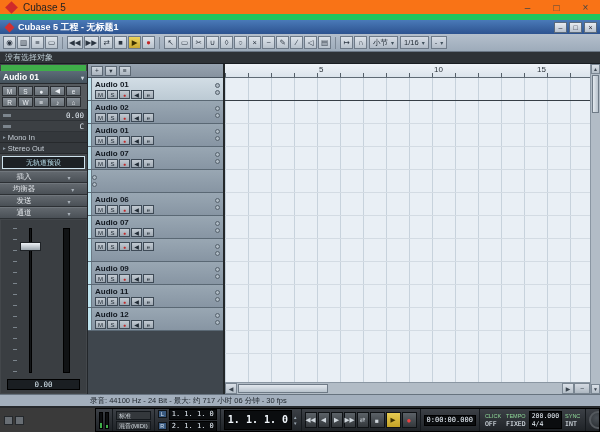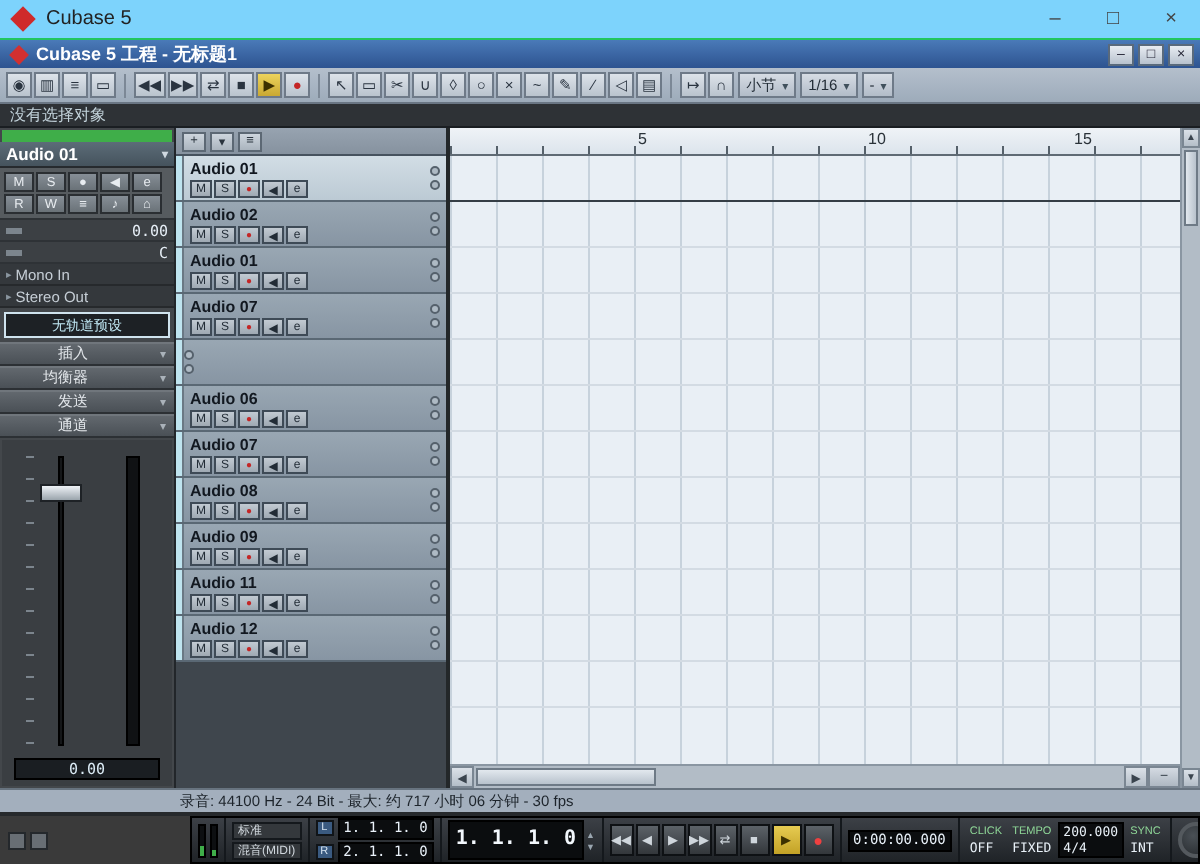--- a/index.html
+++ b/index.html
@@ -1,20 +1,20 @@
 <!DOCTYPE html>
 <html><head>
 <meta charset="utf-8">
 <style>
   *{margin:0;padding:0;box-sizing:border-box;font-family:"Liberation Sans",sans-serif;-webkit-font-smoothing:antialiased;}
   html,body{width:600px;height:432px;overflow:hidden;background:#3a3a3a;}
   .window{width:600px;height:432px;display:flex;flex-direction:column;background:#3a3a3a;}
 
   
-  .titlebar{height:20px;background:#7dd3fc;border-bottom:1px solid #22c55e;display:flex;align-items:center;flex:0 0 auto;}
+  .titlebar{height:20px;background:#f97316;border-bottom:6px solid #22c55e;display:flex;align-items:center;flex:0 0 auto;}
   .app-icon{width:9px;height:9px;background:#cf2a2a;transform:rotate(45deg);margin:0 7px 0 7px;flex:0 0 auto;}
   .win-title{font-size:10px;color:#222;flex:1;}
   .cap-btn{width:29px;height:20px;display:flex;align-items:center;justify-content:center;font-size:10px;color:#444;}
 
   
   .menubar{height:16px;background:#f0f0f0;border-bottom:1px solid #c8c8c8;display:flex;align-items:center;padding-left:4px;flex:0 0 auto;}
   .menu-item{font-size:9.5px;color:#1a1a1a;padding:0 6px;line-height:16px;}
 
   
   .proj-titlebar{height:14px;background:linear-gradient(#4a7ab8,#2d5390);display:flex;align-items:center;padding:0 3px;flex:0 0 auto;}
@@ -45,21 +45,21 @@
   .insp-title .arr{font-size:6px;color:#cfd8e0;margin-left:auto;}
   .insp-btns{background:#565b5f;padding:2px;display:flex;flex-direction:column;gap:1px;border-bottom:1px solid #2e3236;}
   .ibtn-row{display:flex;gap:1px;}
   .ibtn{width:15px;height:10px;background:linear-gradient(#868e96,#6a7278);border:1px solid #2a2e32;color:#e8ecf0;font-size:6.5px;display:flex;align-items:center;justify-content:center;}
   .insp-val{height:11px;background:#3c4044;border-bottom:1px solid #2e3236;display:flex;align-items:center;padding:0 3px;}
   .insp-val .vicon{width:8px;height:3px;background:#7c858d;margin-right:3px;}
   .insp-val .vnum{margin-left:auto;font-size:7.5px;color:#e6eef6;font-family:"DejaVu Sans Mono",monospace;}
   .insp-route{height:11px;background:#34383c;border-bottom:1px solid #26292c;display:flex;align-items:center;gap:2px;padding:0 3px;font-size:7.5px;color:#c6ced6;}
   .insp-route .arr{font-size:5.5px;color:#8a96a0;}
   .insp-preset{height:13px;margin:2px;border:1px solid #cfe3ee;background:#1d2125;color:#bfe6f2;font-size:7px;display:flex;align-items:center;justify-content:center;}
-  .insp-sec{height:12px;background:linear-gradient(#62686e,#4a5056);border-top:1px solid #70767c;border-bottom:1px solid #2c3034;display:flex;align-items:center;justify-content:flex-end;padding:0 4px;font-size:7.5px;color:#e2e6ea;gap:36px;}
+  .insp-sec{height:12px;background:linear-gradient(#62686e,#4a5056);border-top:1px solid #70767c;border-bottom:1px solid #2c3034;display:flex;align-items:center;justify-content:center;padding:0 4px;font-size:7.5px;color:#e2e6ea;gap:36px;}
   .insp-sec .sec-arrow{font-size:6px;color:#aab2ba;}
   .insp-fader{flex:1;position:relative;background:#3a3e42;margin:1px;}
   .fader-rail{position:absolute;left:28px;top:8px;bottom:20px;width:3px;background:#141618;border:1px solid #000;}
   .fader-cap{position:absolute;left:19px;top:22px;width:21px;height:9px;background:linear-gradient(#eef2f6,#9aa4ac);border:1px solid #1e2226;}
   .fader-ticks{position:absolute;left:12px;top:8px;bottom:20px;width:4px;background:repeating-linear-gradient(#7c858d 0 1px,transparent 1px 11px);}
   .chan-meter{position:absolute;right:16px;top:8px;bottom:20px;width:7px;background:#101214;border:1px solid #000;}
   .fader-val{position:absolute;left:6px;right:6px;bottom:3px;height:11px;background:#1a1e22;border:1px solid #000;color:#dcecf6;font-size:7.5px;font-family:"DejaVu Sans Mono",monospace;display:flex;align-items:center;justify-content:center;}
 
   
   .tracklist{width:137px;flex:0 0 auto;background:#4c565f;border-right:2px solid #232729;display:flex;flex-direction:column;overflow:hidden;}
@@ -387,21 +387,20 @@
               </div>
             </div>
             <div class="tind">
               <span class="tdot"></span>
               <span class="tdot"></span>
             </div>
           </div>
           <div class="track-row">
             <div class="tcolor"></div>
             <div class="tbody">
-              <div class="tname">Audio 08</div>
               <div class="tbtns">
                 <span class="trb">M</span>
                 <span class="trb">S</span>
                 <span class="trb acc-record">●</span>
                 <span class="trb">◀</span>
                 <span class="trb">e</span>
               </div>
             </div>
             <div class="tind">
               <span class="tdot"></span>

